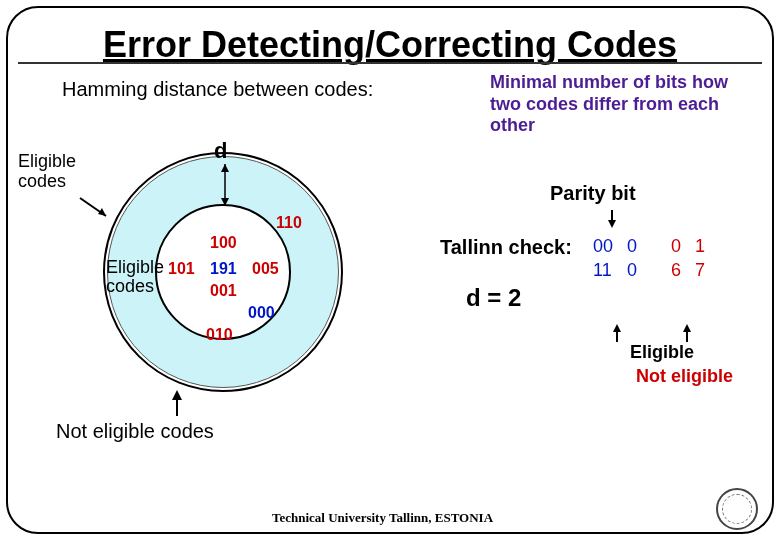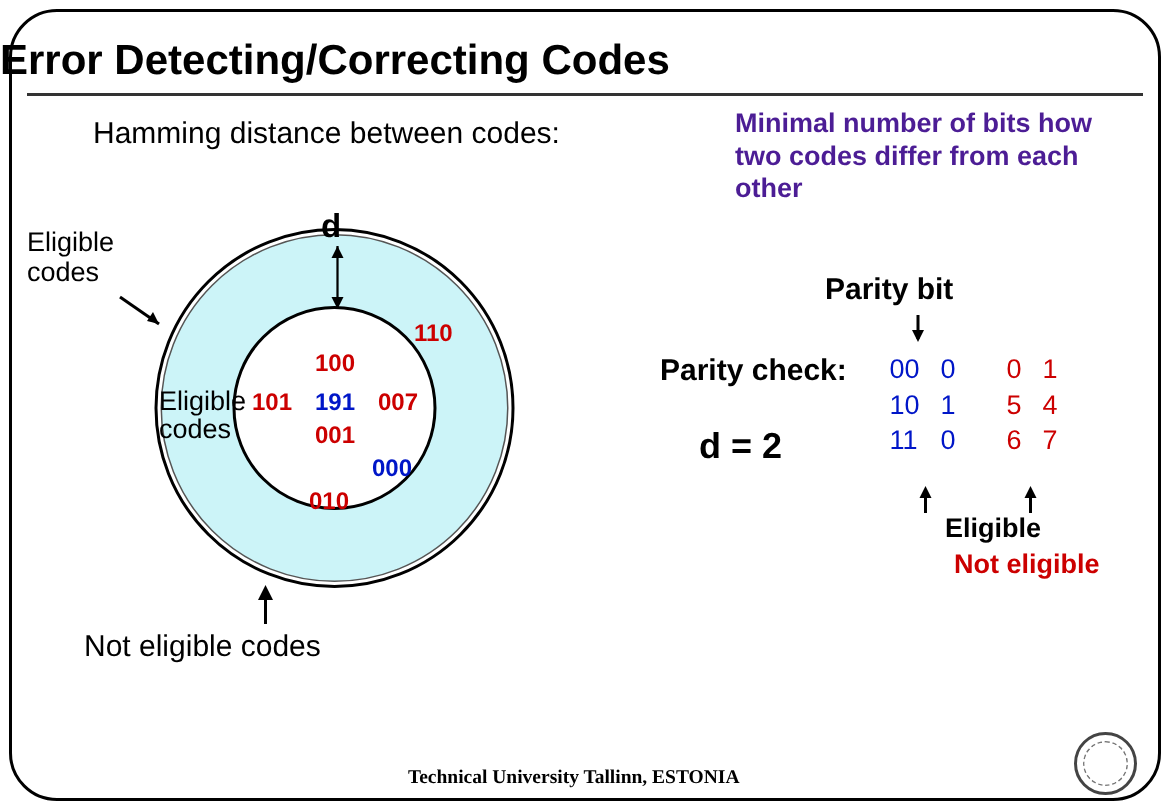--- a/index.html
+++ b/index.html
@@ -13,24 +13,25 @@
   .slide-frame {
     position: absolute;
     top: 6px; left: 6px; right: 6px; bottom: 6px;
     border: 2px solid #000;
     border-radius: 32px;
   }
   .title {
     position: absolute;
     top: 24px;
     left: 0; right: 0;
-    text-align: left;
-    font-size: 28px;
+    text-align: center;
+    font-size: 36px;
     font-weight: bold;
     color: #000;
+    text-decoration: underline;
   }
   .title-rule {
     position: absolute;
     top: 62px;
     left: 18px; right: 18px;
     border-top: 2px solid #333;
   }
   .subtitle {
     position: absolute;
     top: 78px;
@@ -218,57 +219,50 @@
   <svg class="d-brace" viewBox="0 0 14 46">
     <line x1="7" y1="2" x2="7" y2="44" stroke="#000" stroke-width="1.5"></line>
     <polygon points="7,2 3,10 11,10" fill="#000"></polygon>
     <polygon points="7,44 3,36 11,36" fill="#000"></polygon>
   </svg>
 
   <div class="code-text red" style="top:62px;left:188px;">110</div>
   <div class="code-text red" style="top:82px;left:122px;">100</div>
   <div class="code-text red" style="top:108px;left:80px;">101</div>
   <div class="code-text blue" style="top:108px;left:122px;">191</div>
-  <div class="code-text red" style="top:108px;left:164px;">007</div>
+  <div class="code-text red" style="top:108px;left:164px;">005</div>
   <div class="code-text red" style="top:130px;left:122px;">001</div>
   <div class="code-text blue" style="top:152px;left:160px;">000</div>
   <div class="code-text red" style="top:174px;left:118px;">010</div>
 
   <div class="code-text" style="top:106px;left:18px; font-weight:normal; font-size:18px; line-height:1.05;">
     <span style="white-space:pre-line;">Eligible
 codes</span>
   </div>
 </div>
 
 <div class="parity-bit-label">Parity bit</div>
 <svg class="parity-bit-arrow" viewBox="0 0 14 22">
   <line x1="7" y1="2" x2="7" y2="18" stroke="#000" stroke-width="2"></line>
   <polygon points="7,20 3,12 11,12" fill="#000"></polygon>
 </svg>
 
-<div class="parity-check-label">Parity check:</div>
+<div class="parity-check-label">Tallinn check:</div>
 <div class="d2-label">d = 2</div>
 
 <table class="table">
   <tbody id="parity-tbody">
       <tr>
         <td class="blue">00</td>
         <td class="blue">0</td>
         <td style="width:18px"></td>
         <td class="red">0</td>
         <td class="red">1</td>
       </tr>
       <tr>
-        <td class="blue">10</td>
-        <td class="blue">1</td>
-        <td style="width:18px"></td>
-        <td class="red">5</td>
-        <td class="red">4</td>
-      </tr>
-      <tr>
         <td class="blue">11</td>
         <td class="blue">0</td>
         <td style="width:18px"></td>
         <td class="red">6</td>
         <td class="red">7</td>
       </tr>
     </tbody>
 </table>
 
 <svg class="tbl-arrow-up" style="top:322px;left:610px;" viewBox="0 0 14 22">

